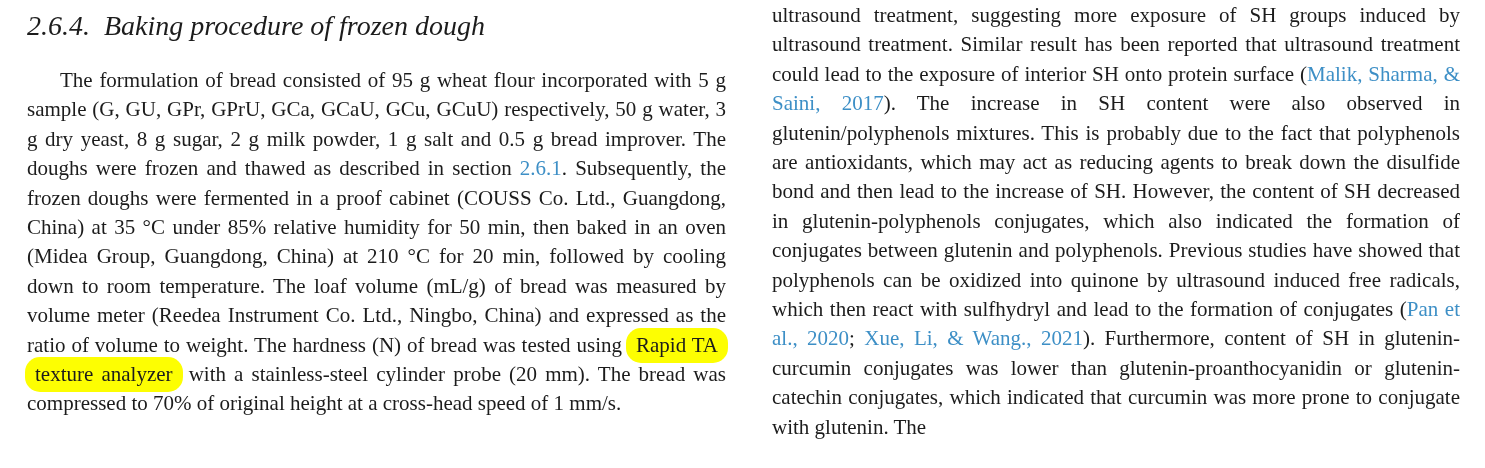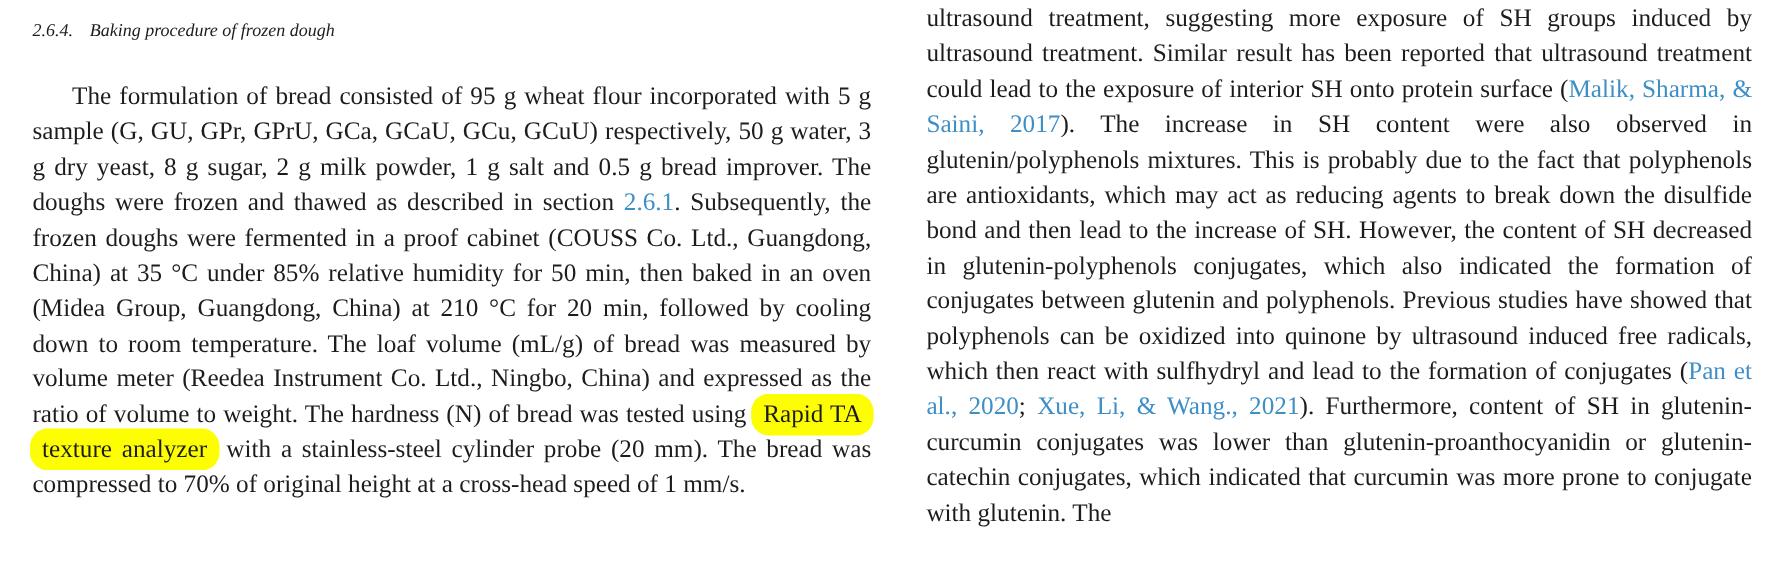--- a/index.html
+++ b/index.html
@@ -18,21 +18,21 @@
     font-family:"Liberation Serif", serif;
     color:var(--text);
   }
   .page{position:absolute;inset:0;}
   .col{position:absolute;}
   .col-left{left:27px;top:12px;width:699px;}
   .col-right{left:772px;top:1px;width:688px;}
   .section-heading{
     font-style:italic;
     font-weight:normal;
-    font-size:15px;
+    font-size:28px;
     line-height:28px;
     margin:0;
     white-space:nowrap;
   }
   .section-number{margin-right:14px;}
   .para{
     font-size:21px;
     line-height:29.4px;
     text-align:justify;
     margin:0;

